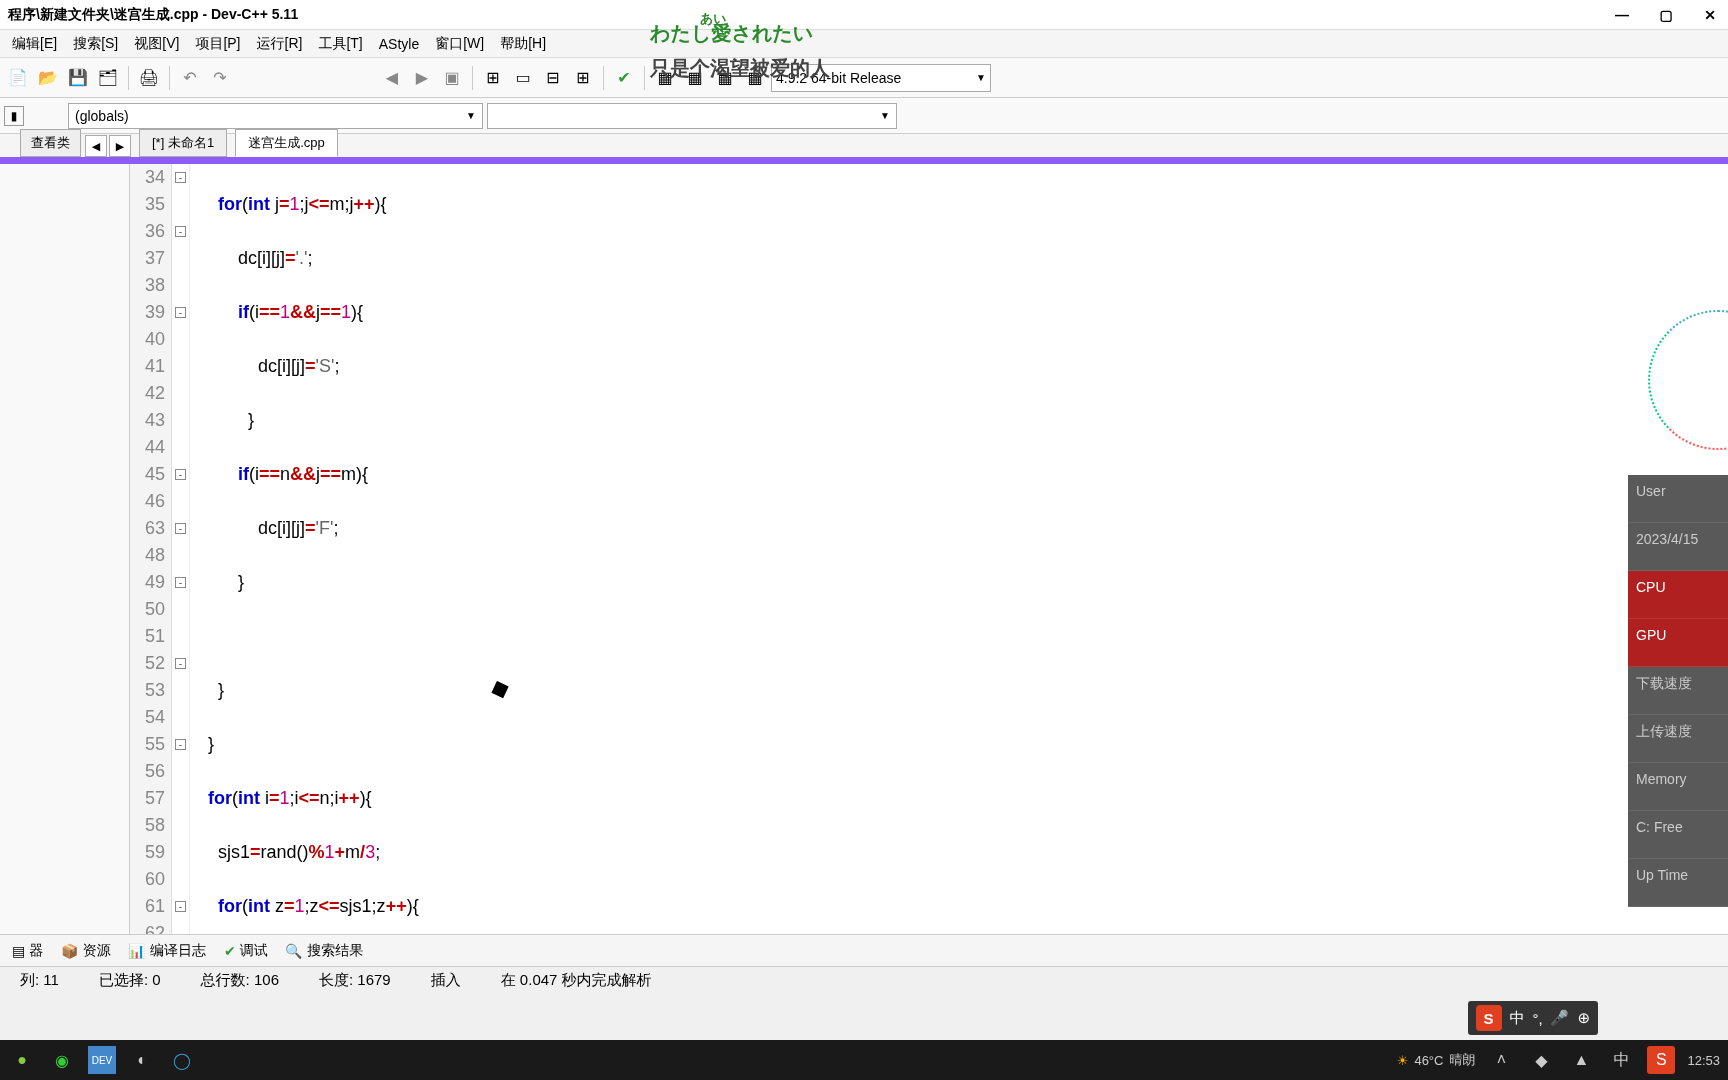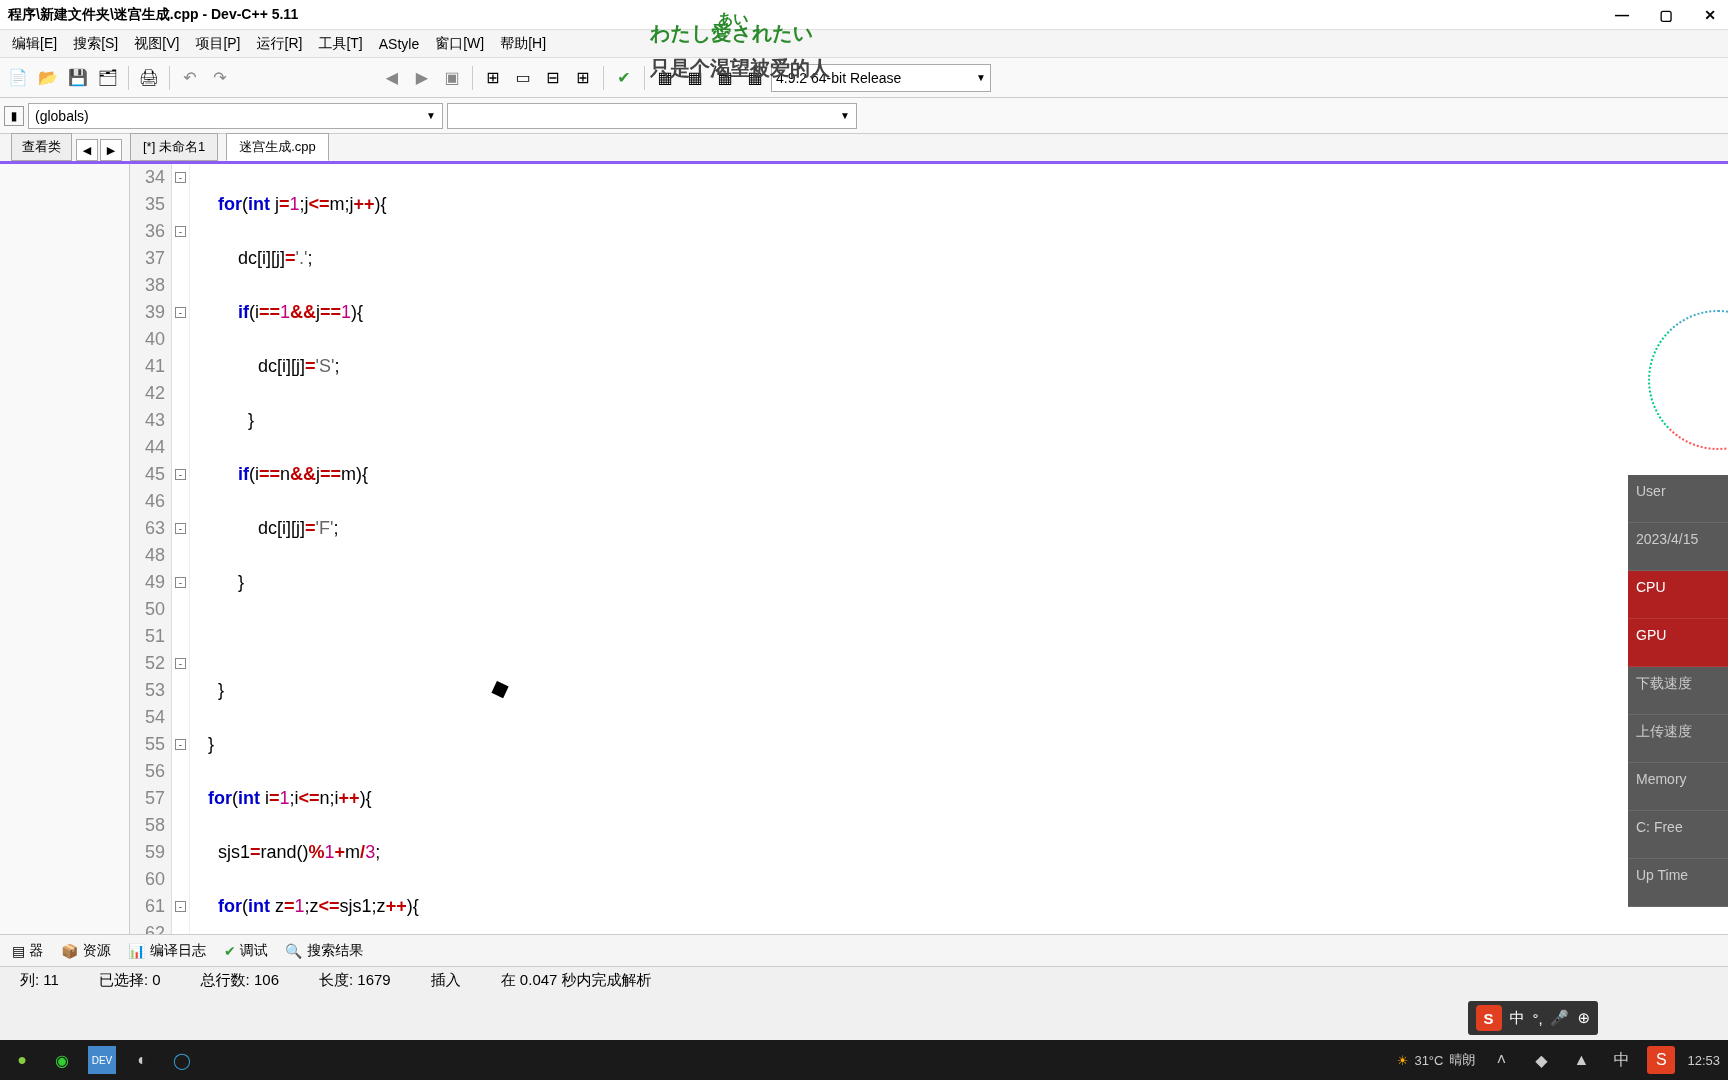--- a/index.html
+++ b/index.html
@@ -5,37 +5,37 @@
 * { margin: 0; padding: 0; box-sizing: border-box; font-family: "Microsoft YaHei", sans-serif; }
 html, body { width: 1728px; height: 1080px; overflow: hidden; background: #f0f0f0; }
 
 .titlebar { height: 30px; background: #fff; display: flex; align-items: center; padding: 1px 8px; font-size: 14px; border-bottom: 1px solid #ddd; font-weight: bold; }
 .titlebar .controls { margin-left: auto; display: flex; gap: 24px; }
 .titlebar .controls span { width: 20px; text-align: center; cursor: pointer; }
 
 .menubar { height: 28px; background: #f5f5f5; display: flex; align-items: center; padding: 0 4px; font-size: 14px; border-bottom: 1px solid #ddd; }
 .menubar .item { padding: 2px 8px; cursor: pointer; }
 .lyric { position: absolute; top: 20px; left: 650px; font-size: 20px; color: #2a8a2a; font-weight: bold; z-index: 10; }
-.lyric .ruby { font-size: 15px; position: absolute; top: -10px; left: 68px; }
+.lyric .ruby { font-size: 13px; position: absolute; top: -10px; left: 50px; }
 .lyric2 { position: absolute; top: 55px; left: 650px; font-size: 20px; color: #444; font-weight: bold; z-index: 10; }
 
 .toolbar { height: 40px; background: #f9f9f9; border-bottom: 1px solid #ccc; display: flex; align-items: center; padding: 0 4px; gap: 2px; }
 .toolbar .btn { width: 28px; height: 28px; border: 1px solid transparent; display: flex; align-items: center; justify-content: center; cursor: pointer; font-size: 16px; }
 .toolbar .sep { width: 1px; height: 24px; background: #ccc; margin: 0 4px; }
 .toolbar .combo { height: 28px; border: 1px solid #aaa; background: #fff; font-family: "Courier New", monospace; font-size: 14px; padding: 0 4px; display: flex; align-items: center; }
 .toolbar .combo .arrow { margin-left: auto; font-size: 10px; }
 
 .secondbar { height: 36px; background: #f9f9f9; border-bottom: 1px solid #ccc; display: flex; align-items: center; padding: 0 4px; gap: 4px; }
 .secondbar .smallbtn { width: 20px; height: 20px; border: 1px solid #999; cursor: pointer; font-size: 12px; display: flex; align-items: center; justify-content: center; }
-.secondbar .globals { flex: 0 0 415px; height: 26px; border: 1px solid #aaa; background: #fff; font-family: "Courier New", monospace; padding: 0 6px; display: flex; align-items: center; font-size: 14px; }
+.secondbar .globals { flex: 0 0 415px; height: 26px; border: 1px solid #aaa; background: #fff; font-family: "Courier New", monospace; padding: 0 6px; display: flex; align-items: center; font-size: 14px; margin-left: 40px; }
 .secondbar .globals .arrow { margin-left: auto; font-size: 10px; }
 .secondbar .bigcombo { flex: 0 0 410px; height: 26px; border: 1px solid #aaa; background: #fff; display: flex; align-items: center; }
 .secondbar .bigcombo .arrow { margin-left: auto; font-size: 10px; padding-right: 6px; }
 
-.tabrow { height: 30px; background: #f5f5f5; border-bottom: 3px solid #8b5cf6; display: flex; align-items: flex-end; padding-left: 11px; gap: -1px; }
+.tabrow { height: 30px; background: #f5f5f5; border-bottom: 7px solid #8b5cf6; display: flex; align-items: flex-end; padding-left: 20px; gap: -1px; }
 .tabrow .sidetab { padding: 4px 10px; border: 1px solid #aaa; background: #eee; font-size: 13px; margin-right: 2px; }
 .tabrow .nav { width: 22px; height: 22px; border: 1px solid #aaa; background: #fff; display: flex; align-items: center; justify-content: center; font-size: 11px; cursor: pointer; margin-left: 2px; }
 .tabrow .filetab { padding: 4px 12px; border: 1px solid #aaa; background: #fff; border-bottom: 1px solid #fff; font-size: 13px; margin-left: 8px; cursor: pointer; }
 .tabrow .filetab.inactive { background: #eee; border-bottom: 1px solid #aaa; text-align: center; }
 
 .main { display: flex; height: 770px; background: #fff; }
 .sidebar { width: 130px; border-right: 1px solid #ccc; background: #f9f9f9; }
 
 .editor { flex: 1; display: flex; font-family: "Consolas", "Courier New", monospace; font-size: 18px; line-height: 27px; position: relative; overflow: hidden; }
 .gutter { width: 42px; text-align: right; color: #888; padding-right: 6px; background: #f4f4f4; border-right: 1px solid #ddd; }
@@ -327,21 +327,21 @@
 
 <div class="taskbar">
   <div class="icon" style="color:#8c4">●</div>
   <div class="icon" style="color:#3c3">◉</div>
   <div class="icon" style="background:#48c;color:#fff;font-size:10px">DEV</div>
   <div class="icon">◐</div>
   <div class="icon" style="color:#39c">◯</div>
   <div class="spacer"></div>
   <div class="weather">
     <span style="color:#fa0">☀</span>
-    <span>31°C</span>
+    <span>46°C</span>
     <span>晴朗</span>
   </div>
   <div class="icon">˄</div>
   <div class="icon">◆</div>
   <div class="icon">▲</div>
   <div class="icon">中</div>
   <div class="icon" style="background:#e04020;color:#fff;border-radius:3px">S</div>
   <span>12:53</span>
 </div>
 

